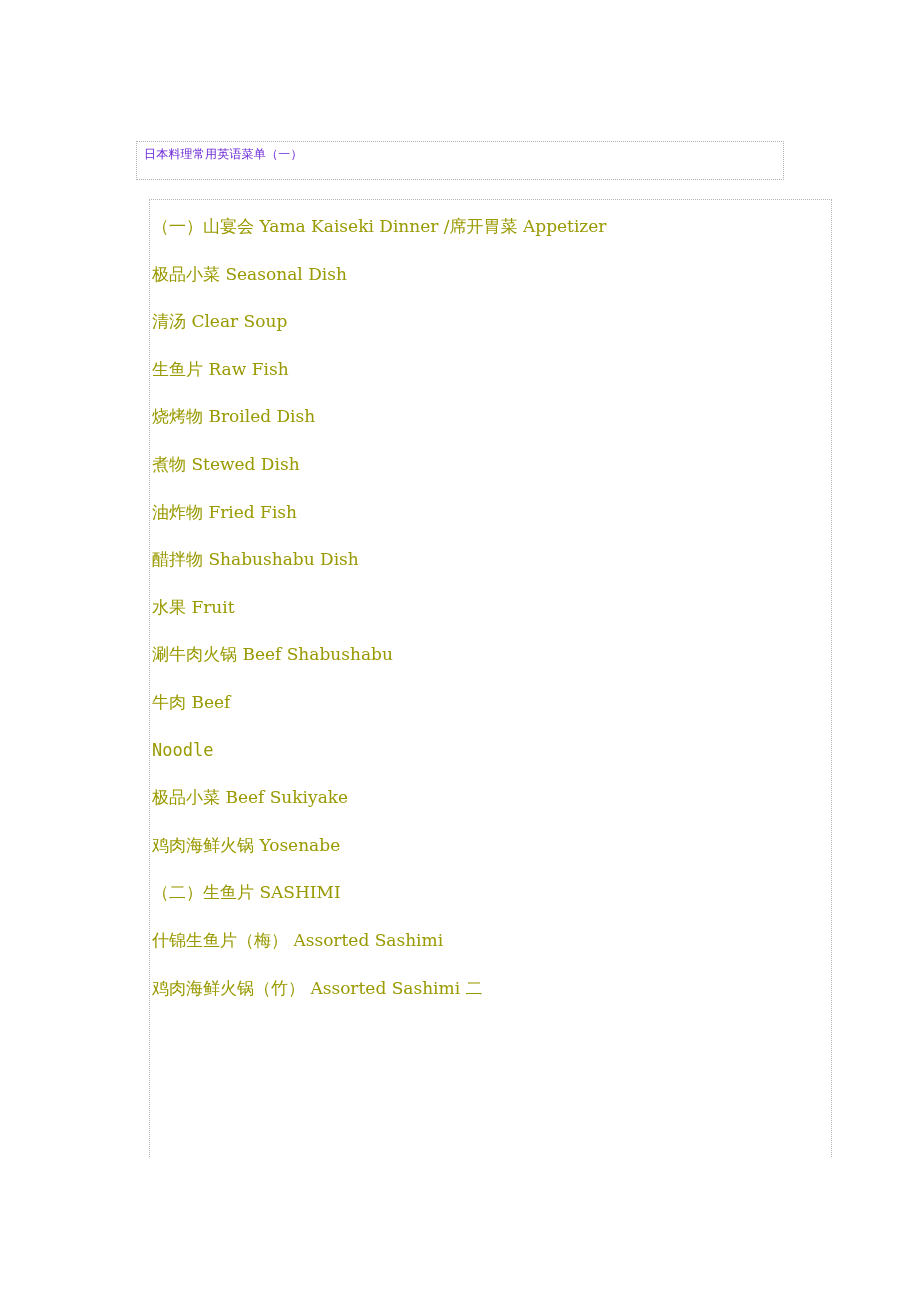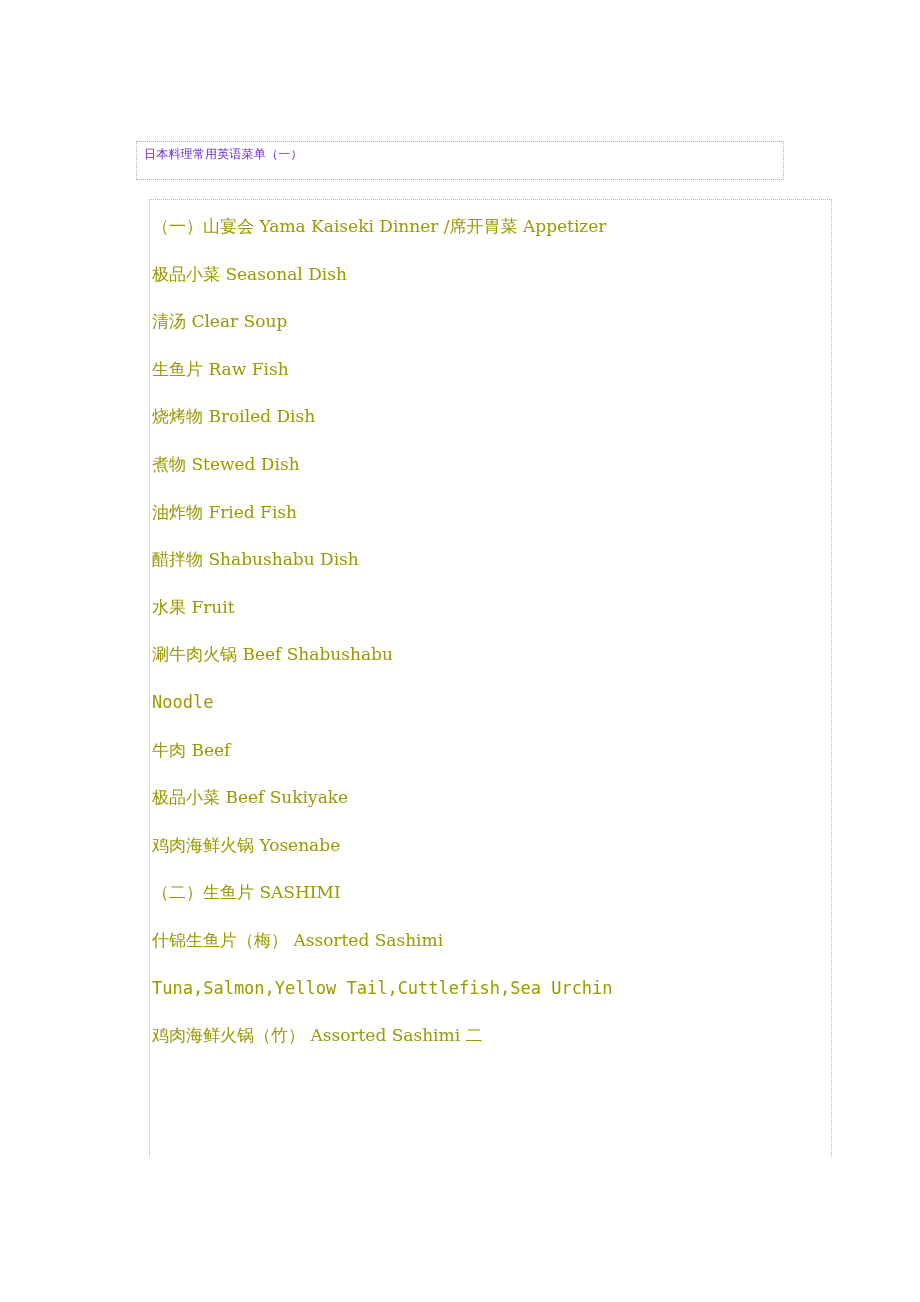--- a/index.html
+++ b/index.html
@@ -86,22 +86,21 @@
       <div class="menu-line cjk-lead">（一）山宴会 Yama Kaiseki Dinner /席开胃菜 Appetizer</div>
       <div class="menu-line cjk-lead">极品小菜 Seasonal Dish</div>
       <div class="menu-line cjk-lead">清汤 Clear Soup</div>
       <div class="menu-line cjk-lead">生鱼片 Raw Fish</div>
       <div class="menu-line cjk-lead">烧烤物 Broiled Dish</div>
       <div class="menu-line cjk-lead">煮物 Stewed Dish</div>
       <div class="menu-line cjk-lead">油炸物 Fried Fish</div>
       <div class="menu-line cjk-lead">醋拌物 Shabushabu Dish</div>
       <div class="menu-line cjk-lead">水果 Fruit</div>
       <div class="menu-line cjk-lead">涮牛肉火锅 Beef Shabushabu</div>
+      <div class="menu-line cjk-lead">牛肉 Beef</div>
       <div class="menu-line">Noodle</div>
-      <div class="menu-line cjk-lead">牛肉 Beef</div>
       <div class="menu-line cjk-lead">极品小菜 Beef Sukiyake</div>
       <div class="menu-line cjk-lead">鸡肉海鲜火锅 Yosenabe</div>
       <div class="menu-line cjk-lead">（二）生鱼片 SASHIMI</div>
       <div class="menu-line cjk-lead">什锦生鱼片（梅） Assorted Sashimi</div>
-      <div class="menu-line">Tuna,Salmon,Yellow Tail,Cuttlefish,Sea Urchin</div>
       <div class="menu-line cjk-lead">鸡肉海鲜火锅（竹） Assorted Sashimi 二</div>
     </div>
 </div>
 
 </body></html>

